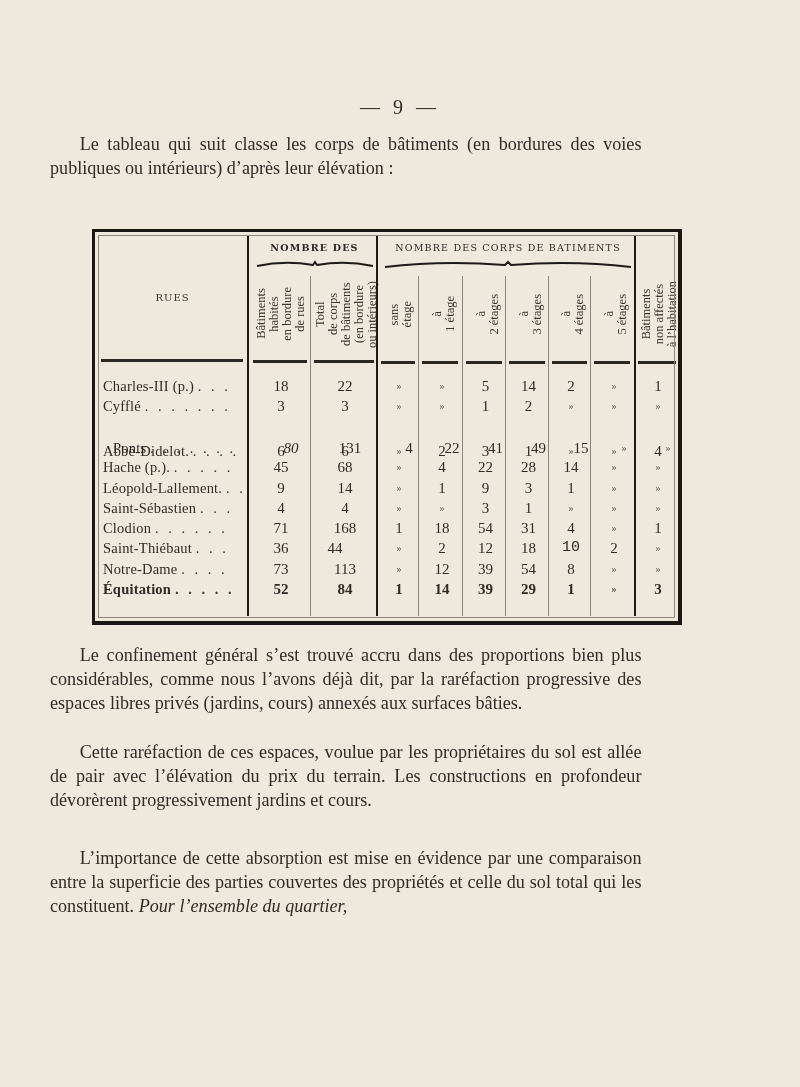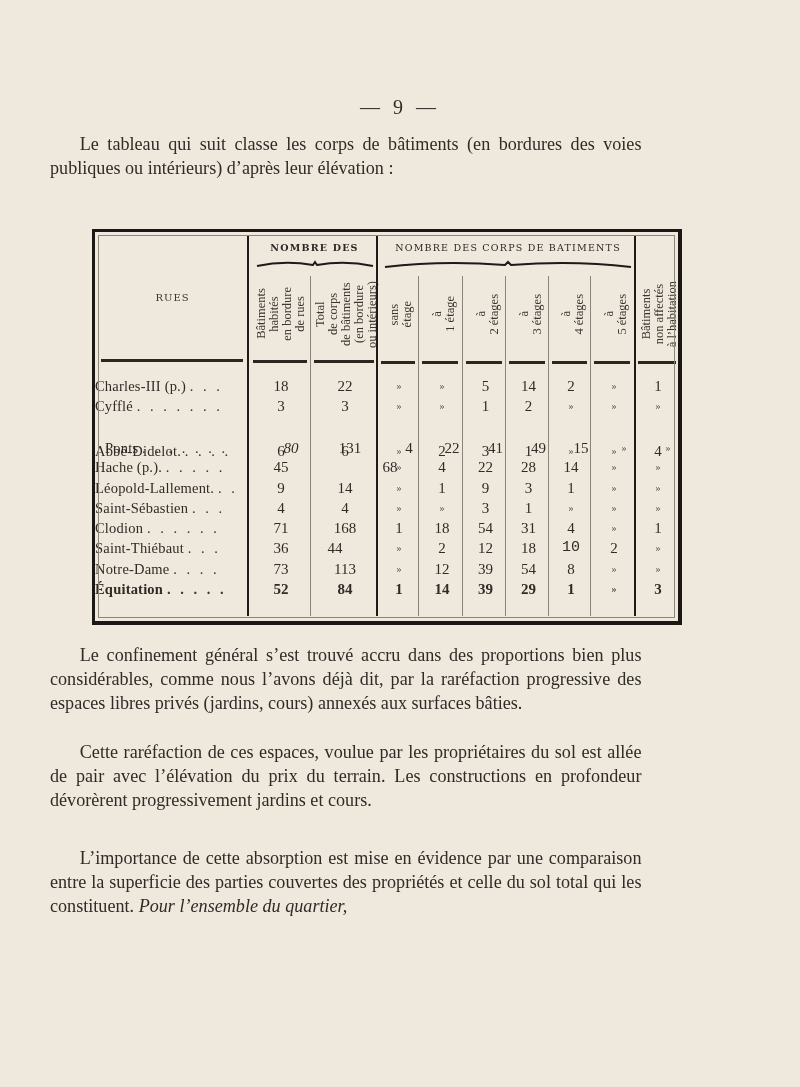--- a/index.html
+++ b/index.html
@@ -60,21 +60,21 @@
   }
   .row {
     position: absolute; left: 0; width: 590px; height: 20px;
   }
   .cell {
     position: absolute; top: 0; height: 20px; line-height: 20px;
     text-align: center; font-size: 15px; color: #2f2b27;
   }
   .cell.name {
     text-align: left; font-size: 14.5px; letter-spacing: 0.2px;
-    box-sizing: border-box; white-space: nowrap; overflow: hidden;
+    padding-left: 8px; box-sizing: border-box; white-space: nowrap; overflow: hidden;
   }
   .cell.name .dots { color: #3a3530; letter-spacing: 3px; }
   .cell.ditto { font-size: 10px; color: #55504a; }
   
   .para {
     position: absolute; left: 50px; width: 636px;
     font-size: 19.5px; line-height: 24px; text-align: justify;
     color: #2f2b27; text-indent: 32px;
     transform: scaleX(0.93); transform-origin: left top;
   }
@@ -209,21 +209,21 @@
         <div class="cell" style="left: 325px; width: 44px;">22</div>
         <div class="cell" style="left: 369px; width: 43px;">41</div>
         <div class="cell" style="left: 412px; width: 43px;">49</div>
         <div class="cell" style="left: 455px; width: 42px;">15</div>
         <div class="cell ditto" style="left: 497px; width: 44px;">»</div>
         <div class="cell ditto" style="left: 541px; width: 44px;">»</div>
       </div>
       <div class="row" style="top: 225.2px;">
         <div class="cell name" style="left: 0px; width: 152px;"><span>Hache (p.).</span> <span class="dots">. . . . .</span></div>
         <div class="cell" style="left: 155px; width: 62px;">45</div>
-        <div class="cell" style="left: 217px; width: 66px; padding-left: 45px;">68</div>
+        <div class="cell" style="left: 217px; width: 66px;">68</div>
         <div class="cell ditto" style="left: 283px; width: 42px;">»</div>
         <div class="cell" style="left: 325px; width: 44px;">4</div>
         <div class="cell" style="left: 369px; width: 43px;">22</div>
         <div class="cell" style="left: 412px; width: 43px;">28</div>
         <div class="cell" style="left: 455px; width: 42px;">14</div>
         <div class="cell ditto" style="left: 497px; width: 44px;">»</div>
         <div class="cell ditto" style="left: 541px; width: 44px;">»</div>
       </div>
       <div class="row" style="top: 245.5px;">
         <div class="cell name" style="left: 0px; width: 152px;"><span>Léopold-Lallement.</span> <span class="dots">. .</span></div>

